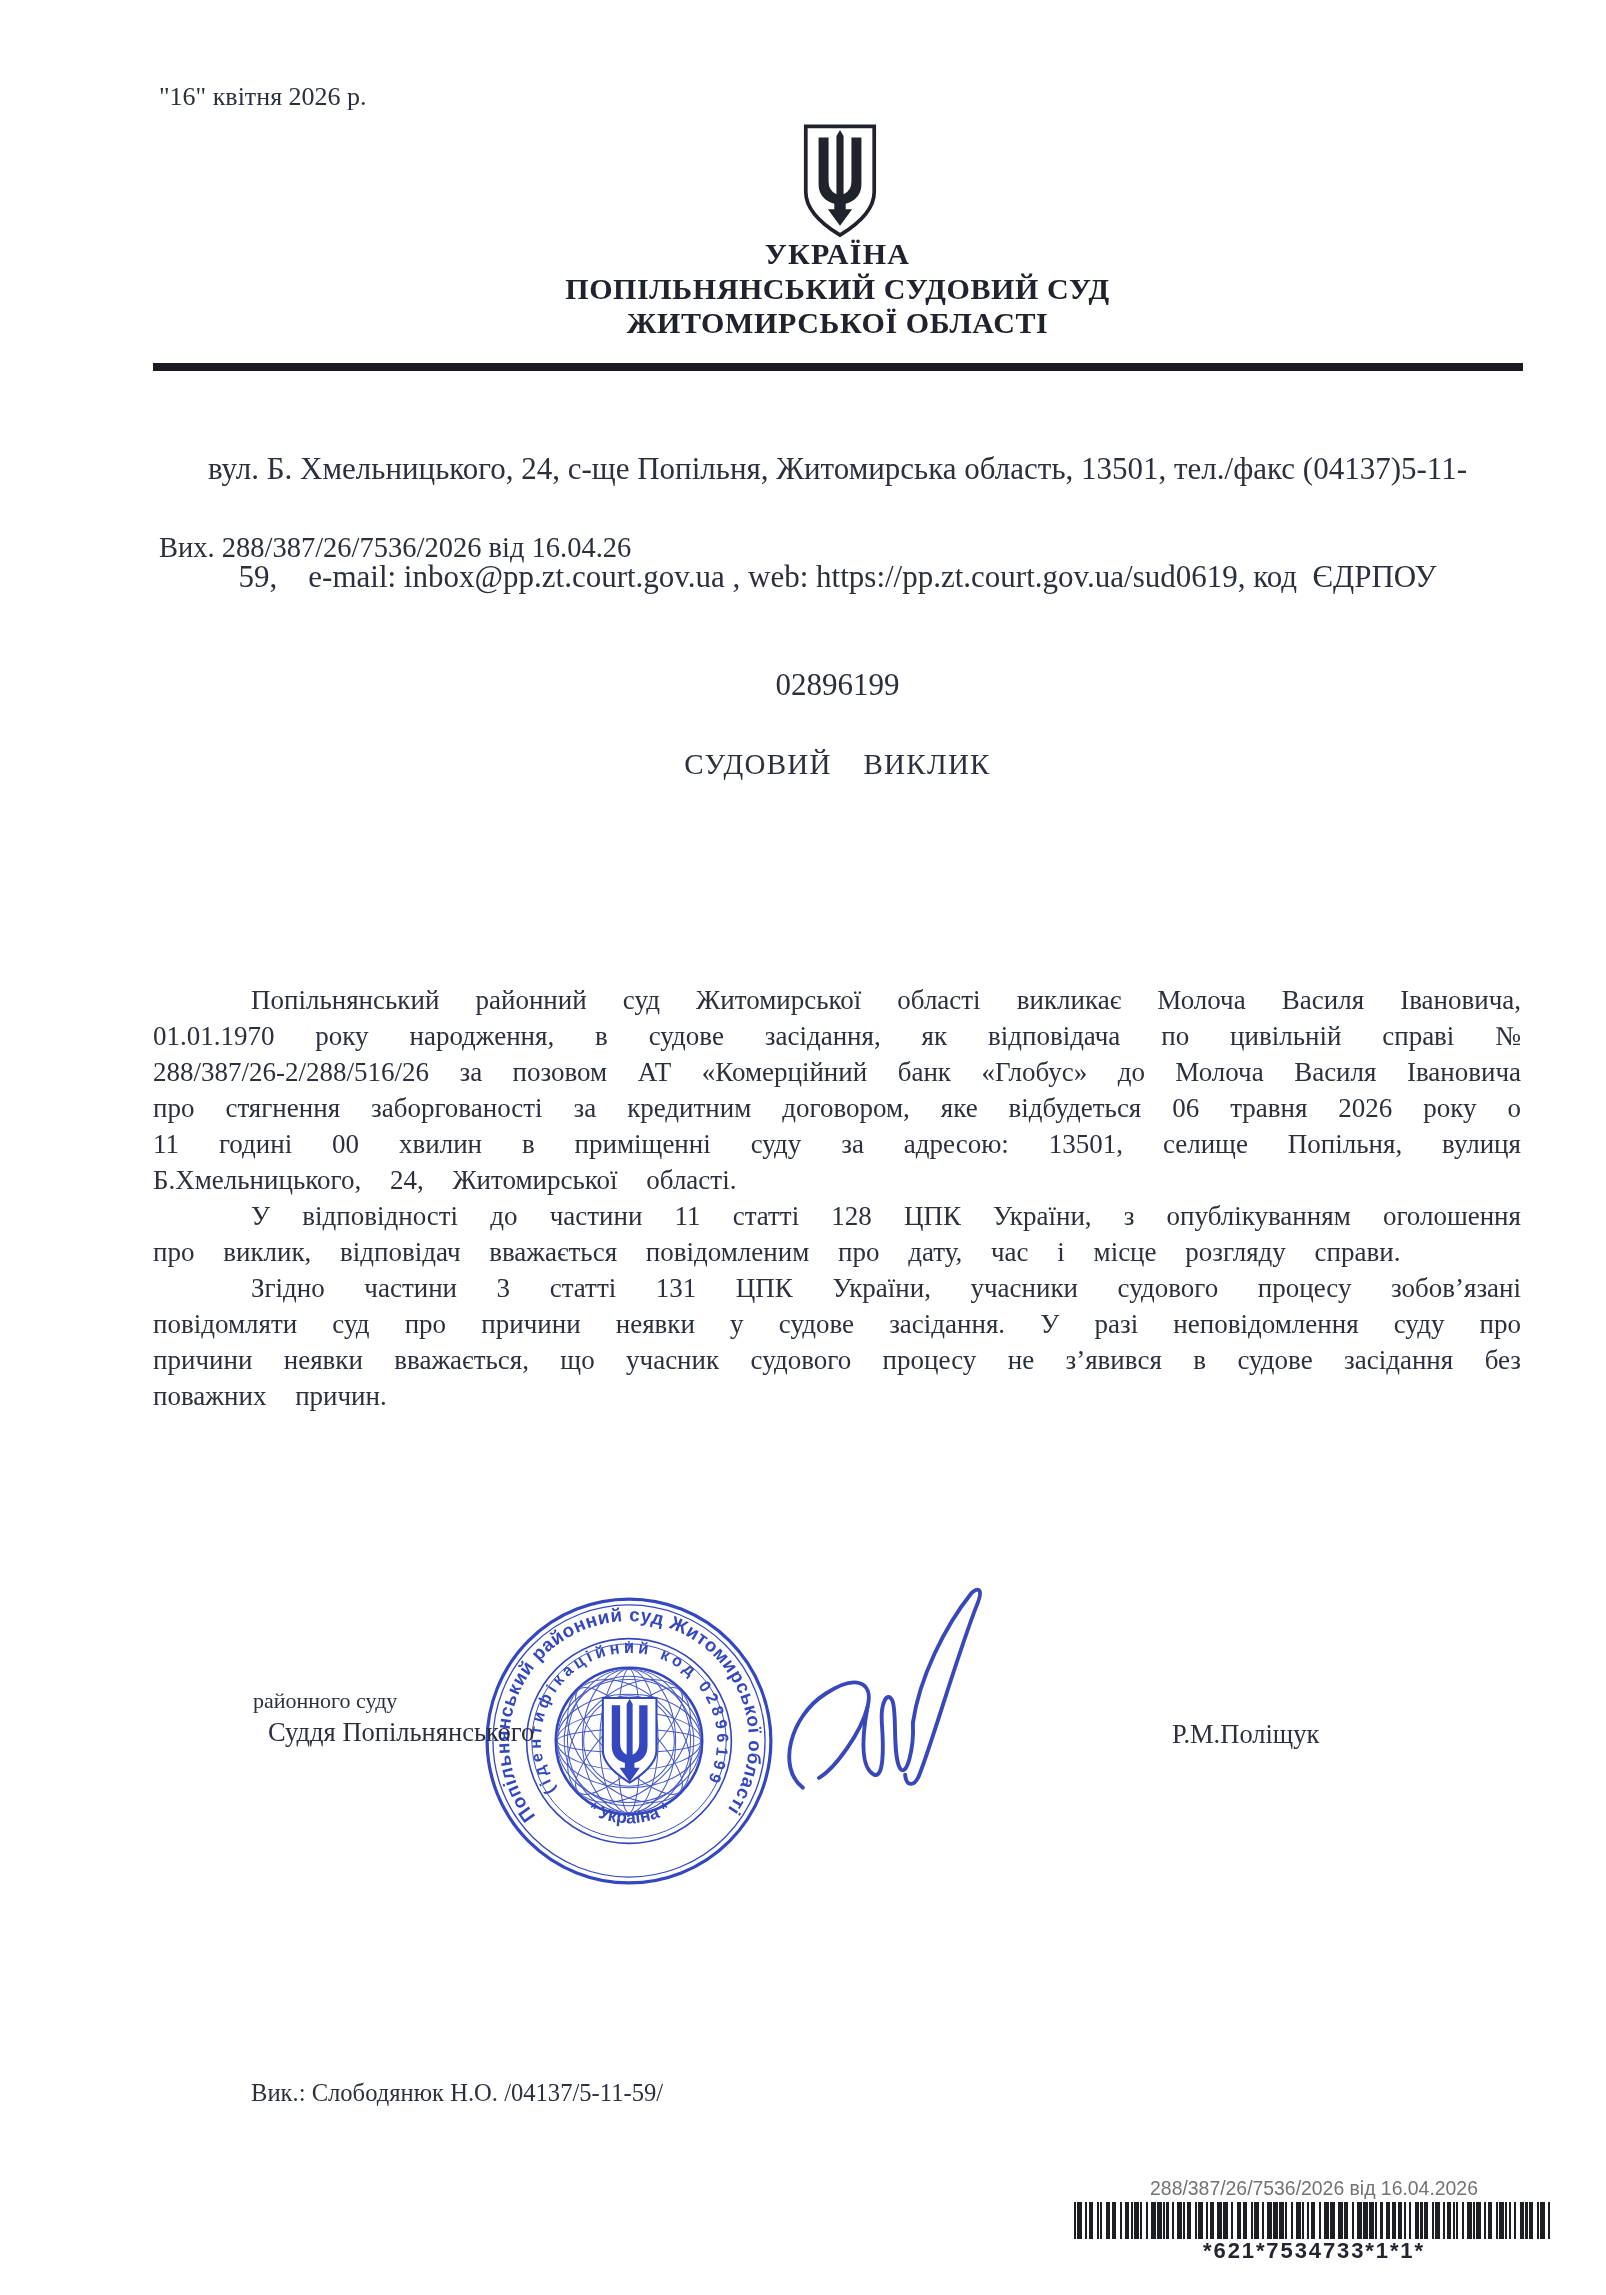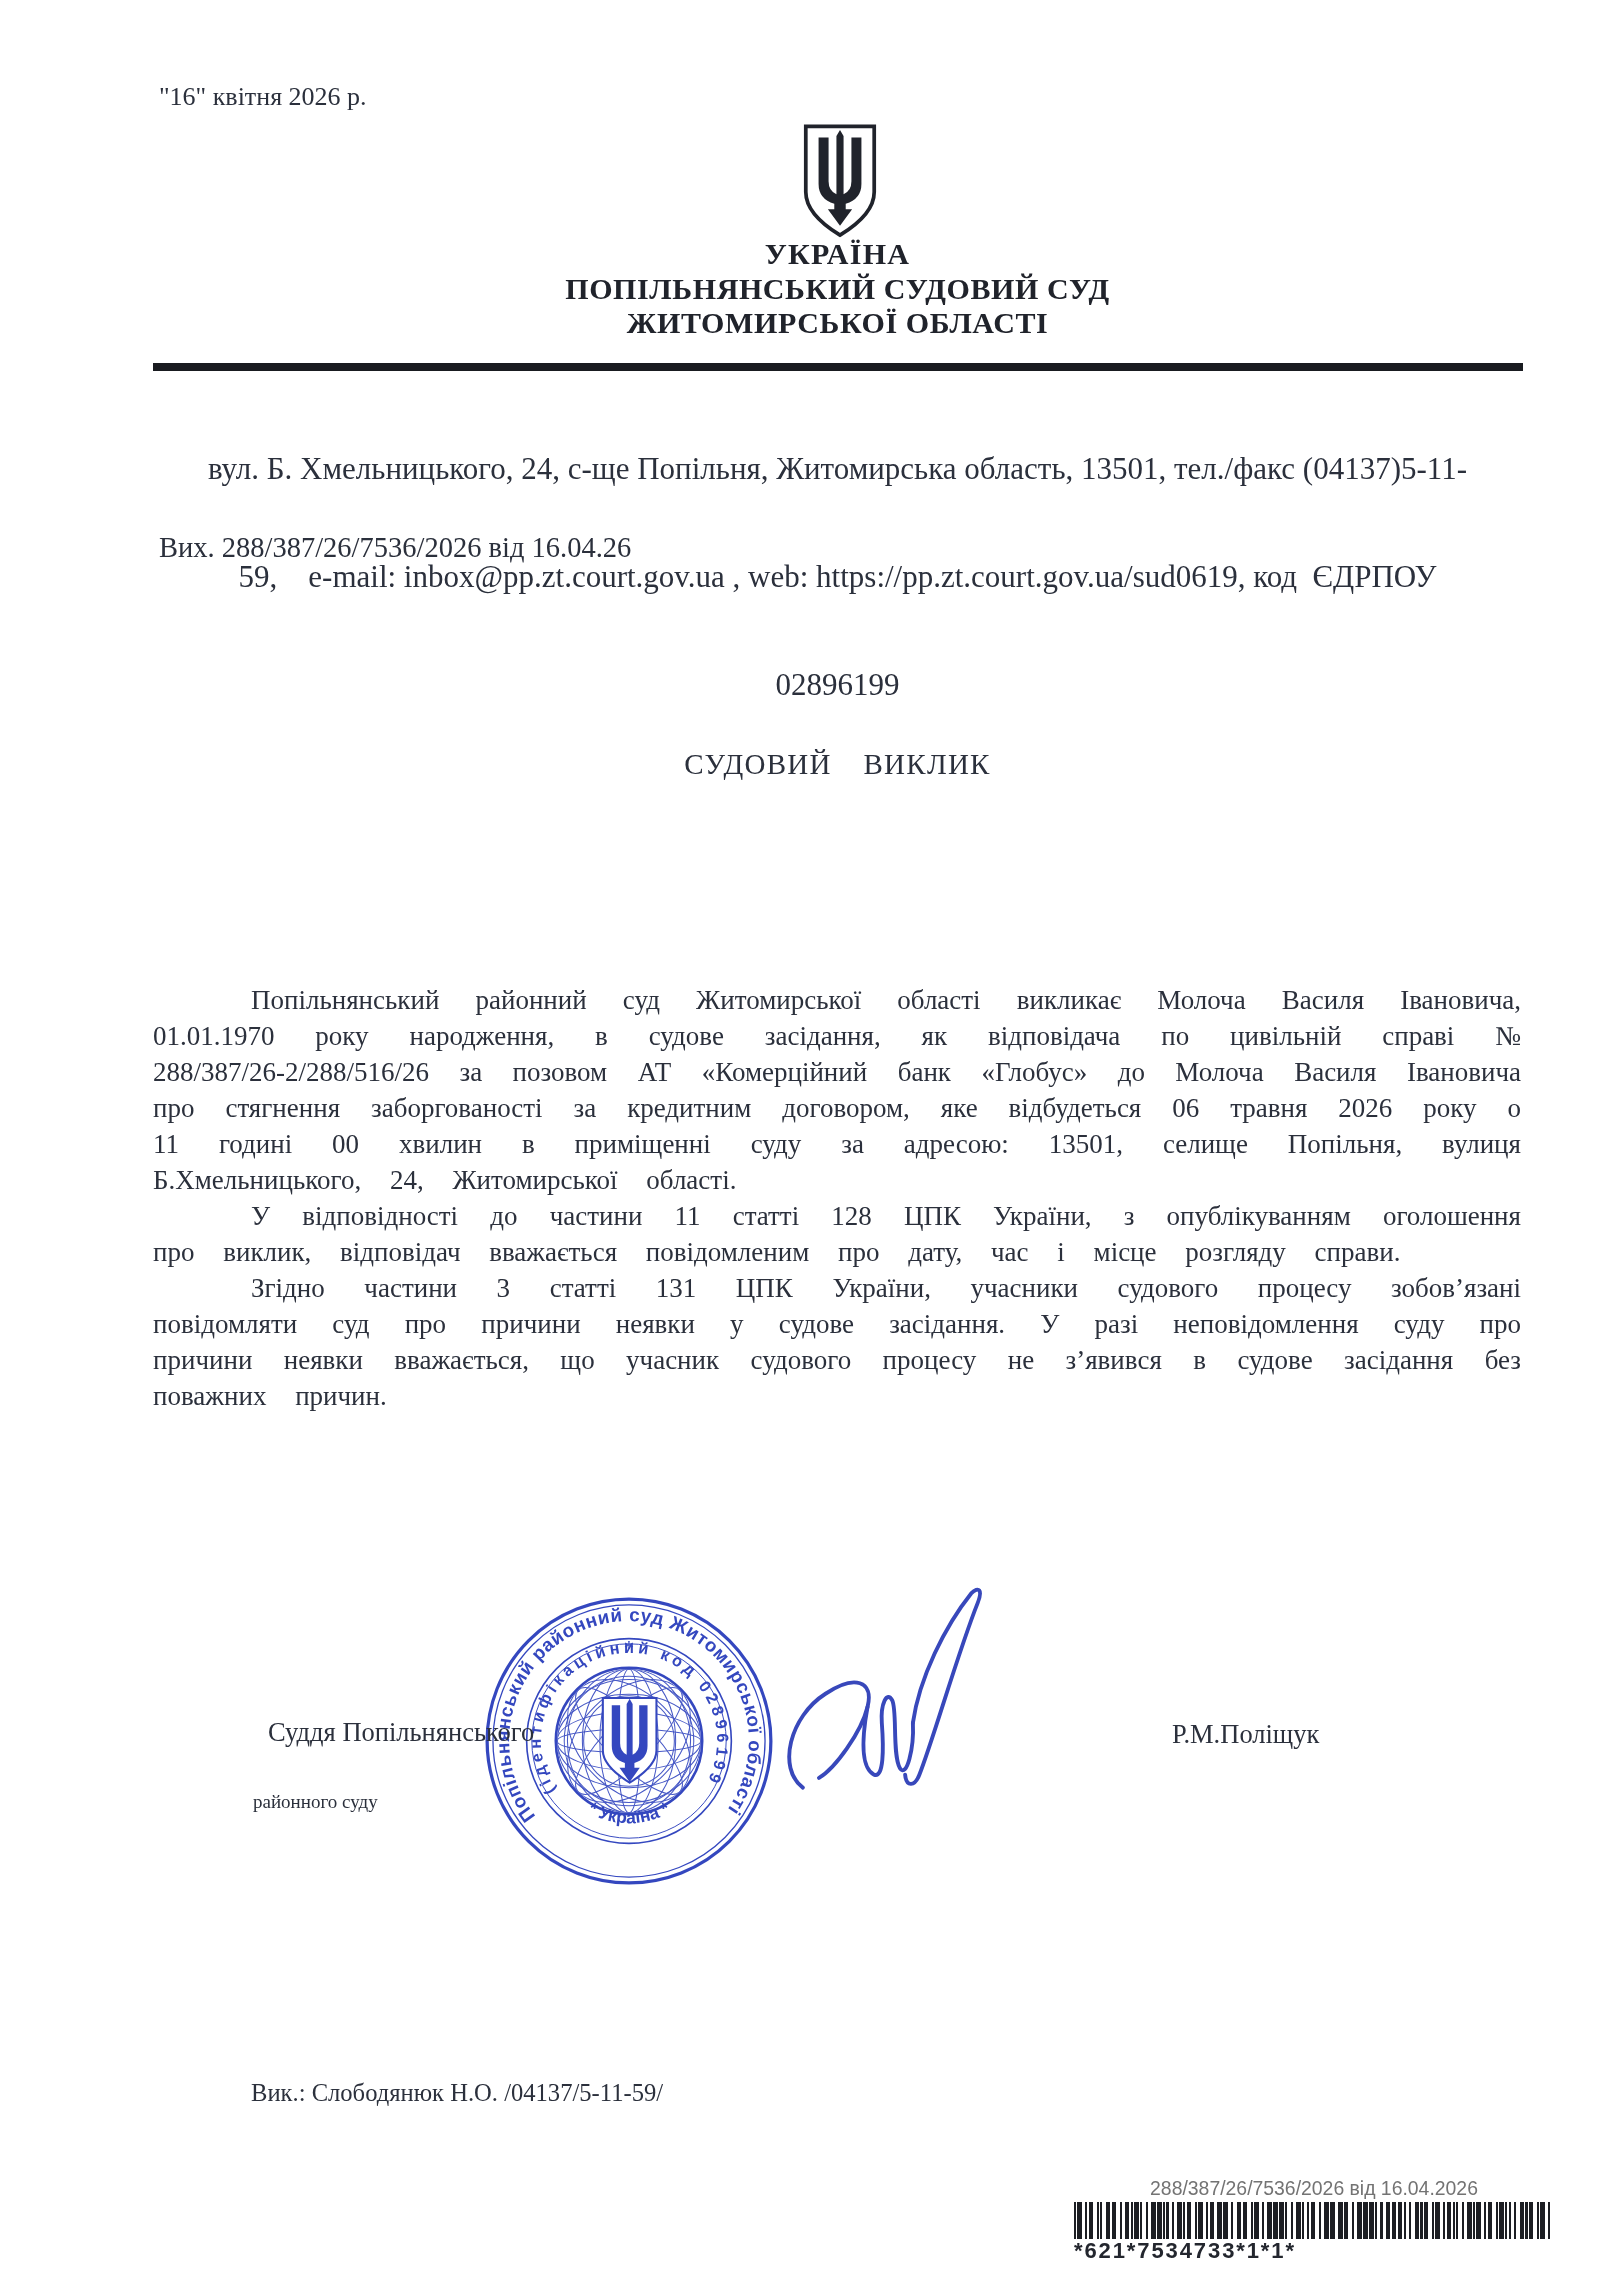--- a/index.html
+++ b/index.html
@@ -15,31 +15,31 @@
   .court-line1{top:272px;font-size:30px;font-weight:bold;letter-spacing:0.6px;color:#20232b;}
   .court-line2{top:306px;font-size:30px;font-weight:bold;letter-spacing:0.6px;color:#20232b;}
   .rule{left:153px;top:363px;width:1370px;height:8.4px;background:#191b20;}
   .contact{top:379px;font-size:31px;line-height:36px;white-space:pre-wrap;}
   .ref-line{left:159px;top:532px;font-size:28.5px;}
   .doc-title{top:748px;font-size:29px;letter-spacing:1.3px;word-spacing:23px;}
   .body-text{left:153px;top:982px;width:1368px;font-size:27px;line-height:36px;
     text-align:justify;word-spacing:22px;}
   .body-text p{margin:0;text-indent:98px;}
   .judge-label1{left:253px;top:1717px;font-size:26.5px;z-index:3;margin-left:15px;}
-  .judge-label2{left:253px;top:1791px;font-size:19px;z-index:3;}
+  .judge-label2{left:253px;top:1688px;font-size:22px;z-index:3;}
   .judge-name{left:1172px;top:1719px;font-size:26.5px;z-index:3;}
   .stamp{left:480px;top:1592px;z-index:1;opacity:.96;}
   .signature{left:764px;top:1574px;z-index:2;}
   .executor{left:251px;top:2079px;font-size:24.6px;}
   .bc-label{left:1074px;top:2177px;width:480px;text-align:center;
     font-family:"Liberation Sans",sans-serif;font-size:19.4px;color:#737373;}
   .bc-bars{left:1074px;top:2202px;width:480px;height:37px;display:flex;
     align-items:stretch;overflow:hidden;}
   .bc-bars span{flex:0 0 auto;background:#1c1e23;display:block;height:100%;}
-  .bc-text{left:1074px;top:2238px;width:480px;text-align:left;
+  .bc-text{left:1074px;top:2238px;width:480px;text-align:center;
     font-family:"Liberation Sans",sans-serif;font-weight:bold;font-size:22px;
     letter-spacing:1.9px;color:#23262e;}
 </style>
 </head>
 <body>
 
 <svg width="0" height="0" style="position:absolute" aria-hidden="true">
   <defs>
     <path id="tryzub" d="M20,16 L34,16 L34,80 Q34,94 45,99 L45,14 L50,5 L55,14 L55,99
       Q66,94 66,80 L66,16 L80,16 L80,84 Q80,106 58,113 L58,121 L67,121 L50,145 L33,121

